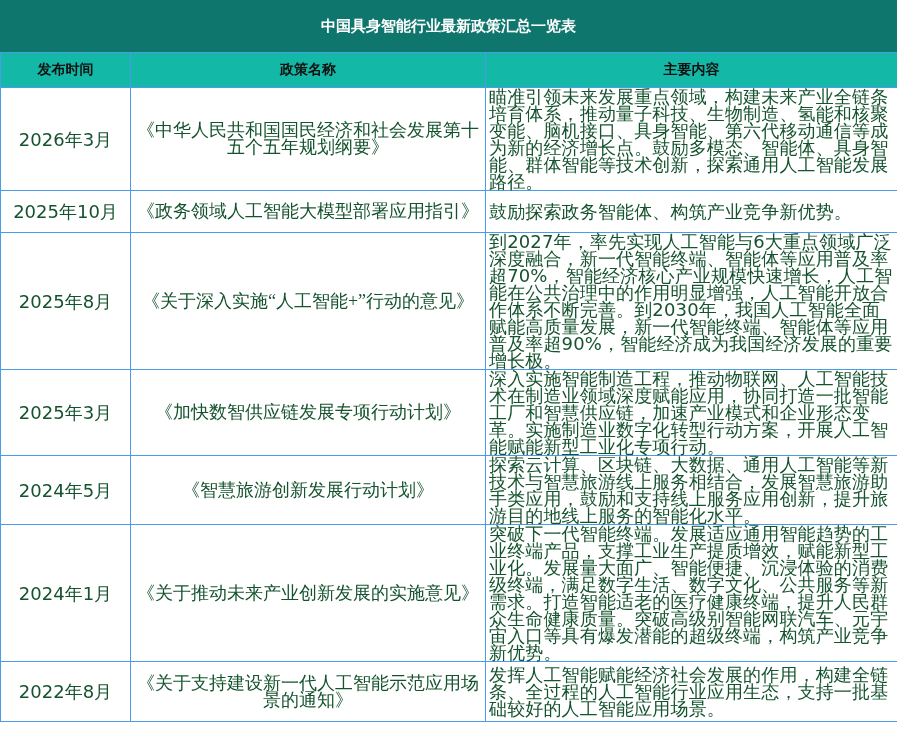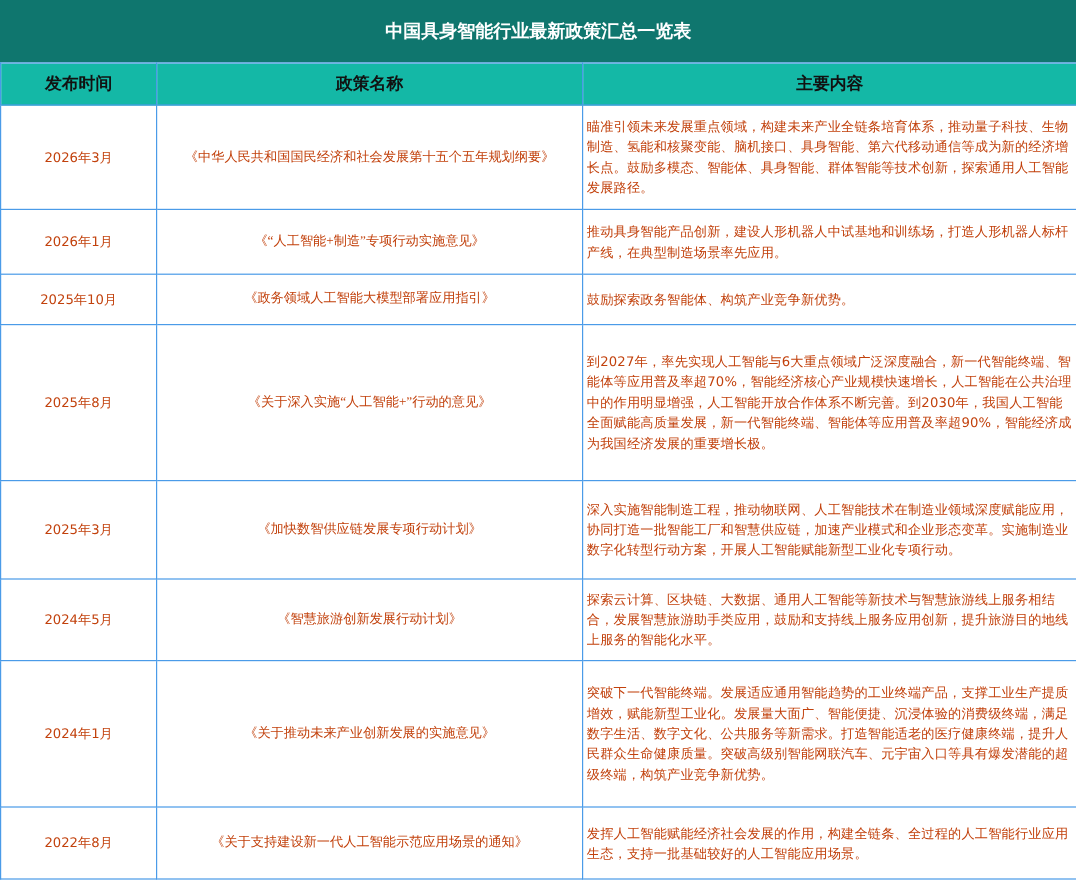--- a/index.html
+++ b/index.html
@@ -12,21 +12,21 @@
     }
     table { border-collapse: collapse; width: 897px; table-layout: fixed; }
     col.c1 { width: 130px; }
     col.c2 { width: 355px; }
     col.c3 { width: 412px; }
     th, td { border: 1px solid #4a9be8; padding: 0; }
     th {
       background: #14b8a6; height: 34px; font-size: 14px; font-weight: bold; color: #111;
       text-align: center;
     }
-    td { font-size: 11px; color: #c2410c; vertical-align: middle; line-height: 17px; }
+    td { font-size: 18px; color: #14532d; vertical-align: middle; line-height: 17px; }
     td.date { text-align: center; }
     td.name { text-align: center; padding: 0 6px; font-family: Liberation Serif, serif; }
     td.content { text-align: left; padding: 0 4px 0 3px; letter-spacing: 0.15px; }
   </style>
 </head>
 <body>
 
 <div class="wrap">
   <div class="title-bar">
     <span>中国具身智能行业最新政策汇总一览表</span>
@@ -42,25 +42,20 @@
         <th>发布时间</th>
         <th>政策名称</th>
         <th>主要内容</th>
       </tr>
     </thead>
     <tbody>
       <tr style="height:87px">
         <td class="date">2026年3月</td>
         <td class="name">《中华人民共和国国民经济和社会发展第十五个五年规划纲要》</td>
         <td class="content">瞄准引领未来发展重点领域，构建未来产业全链条培育体系，推动量子科技、生物制造、氢能和核聚变能、脑机接口、具身智能、第六代移动通信等成为新的经济增长点。鼓励多模态、智能体、具身智能、群体智能等技术创新，探索通用人工智能发展路径。</td>
-      </tr>
-      <tr style="height:54px">
-        <td class="date">2026年1月</td>
-        <td class="name">《“人工智能+制造”专项行动实施意见》</td>
-        <td class="content">推动具身智能产品创新，建设人形机器人中试基地和训练场，打造人形机器人标杆产线，在典型制造场景率先应用。</td>
       </tr>
       <tr style="height:42px">
         <td class="date">2025年10月</td>
         <td class="name">《政务领域人工智能大模型部署应用指引》</td>
         <td class="content">鼓励探索政务智能体、构筑产业竞争新优势。</td>
       </tr>
       <tr style="height:130px">
         <td class="date">2025年8月</td>
         <td class="name">《关于深入实施“人工智能+”行动的意见》</td>
         <td class="content">到2027年，率先实现人工智能与6大重点领域广泛深度融合，新一代智能终端、智能体等应用普及率超70%，智能经济核心产业规模快速增长，人工智能在公共治理中的作用明显增强，人工智能开放合作体系不断完善。到2030年，我国人工智能全面赋能高质量发展，新一代智能终端、智能体等应用普及率超90%，智能经济成为我国经济发展的重要增长极。</td>

